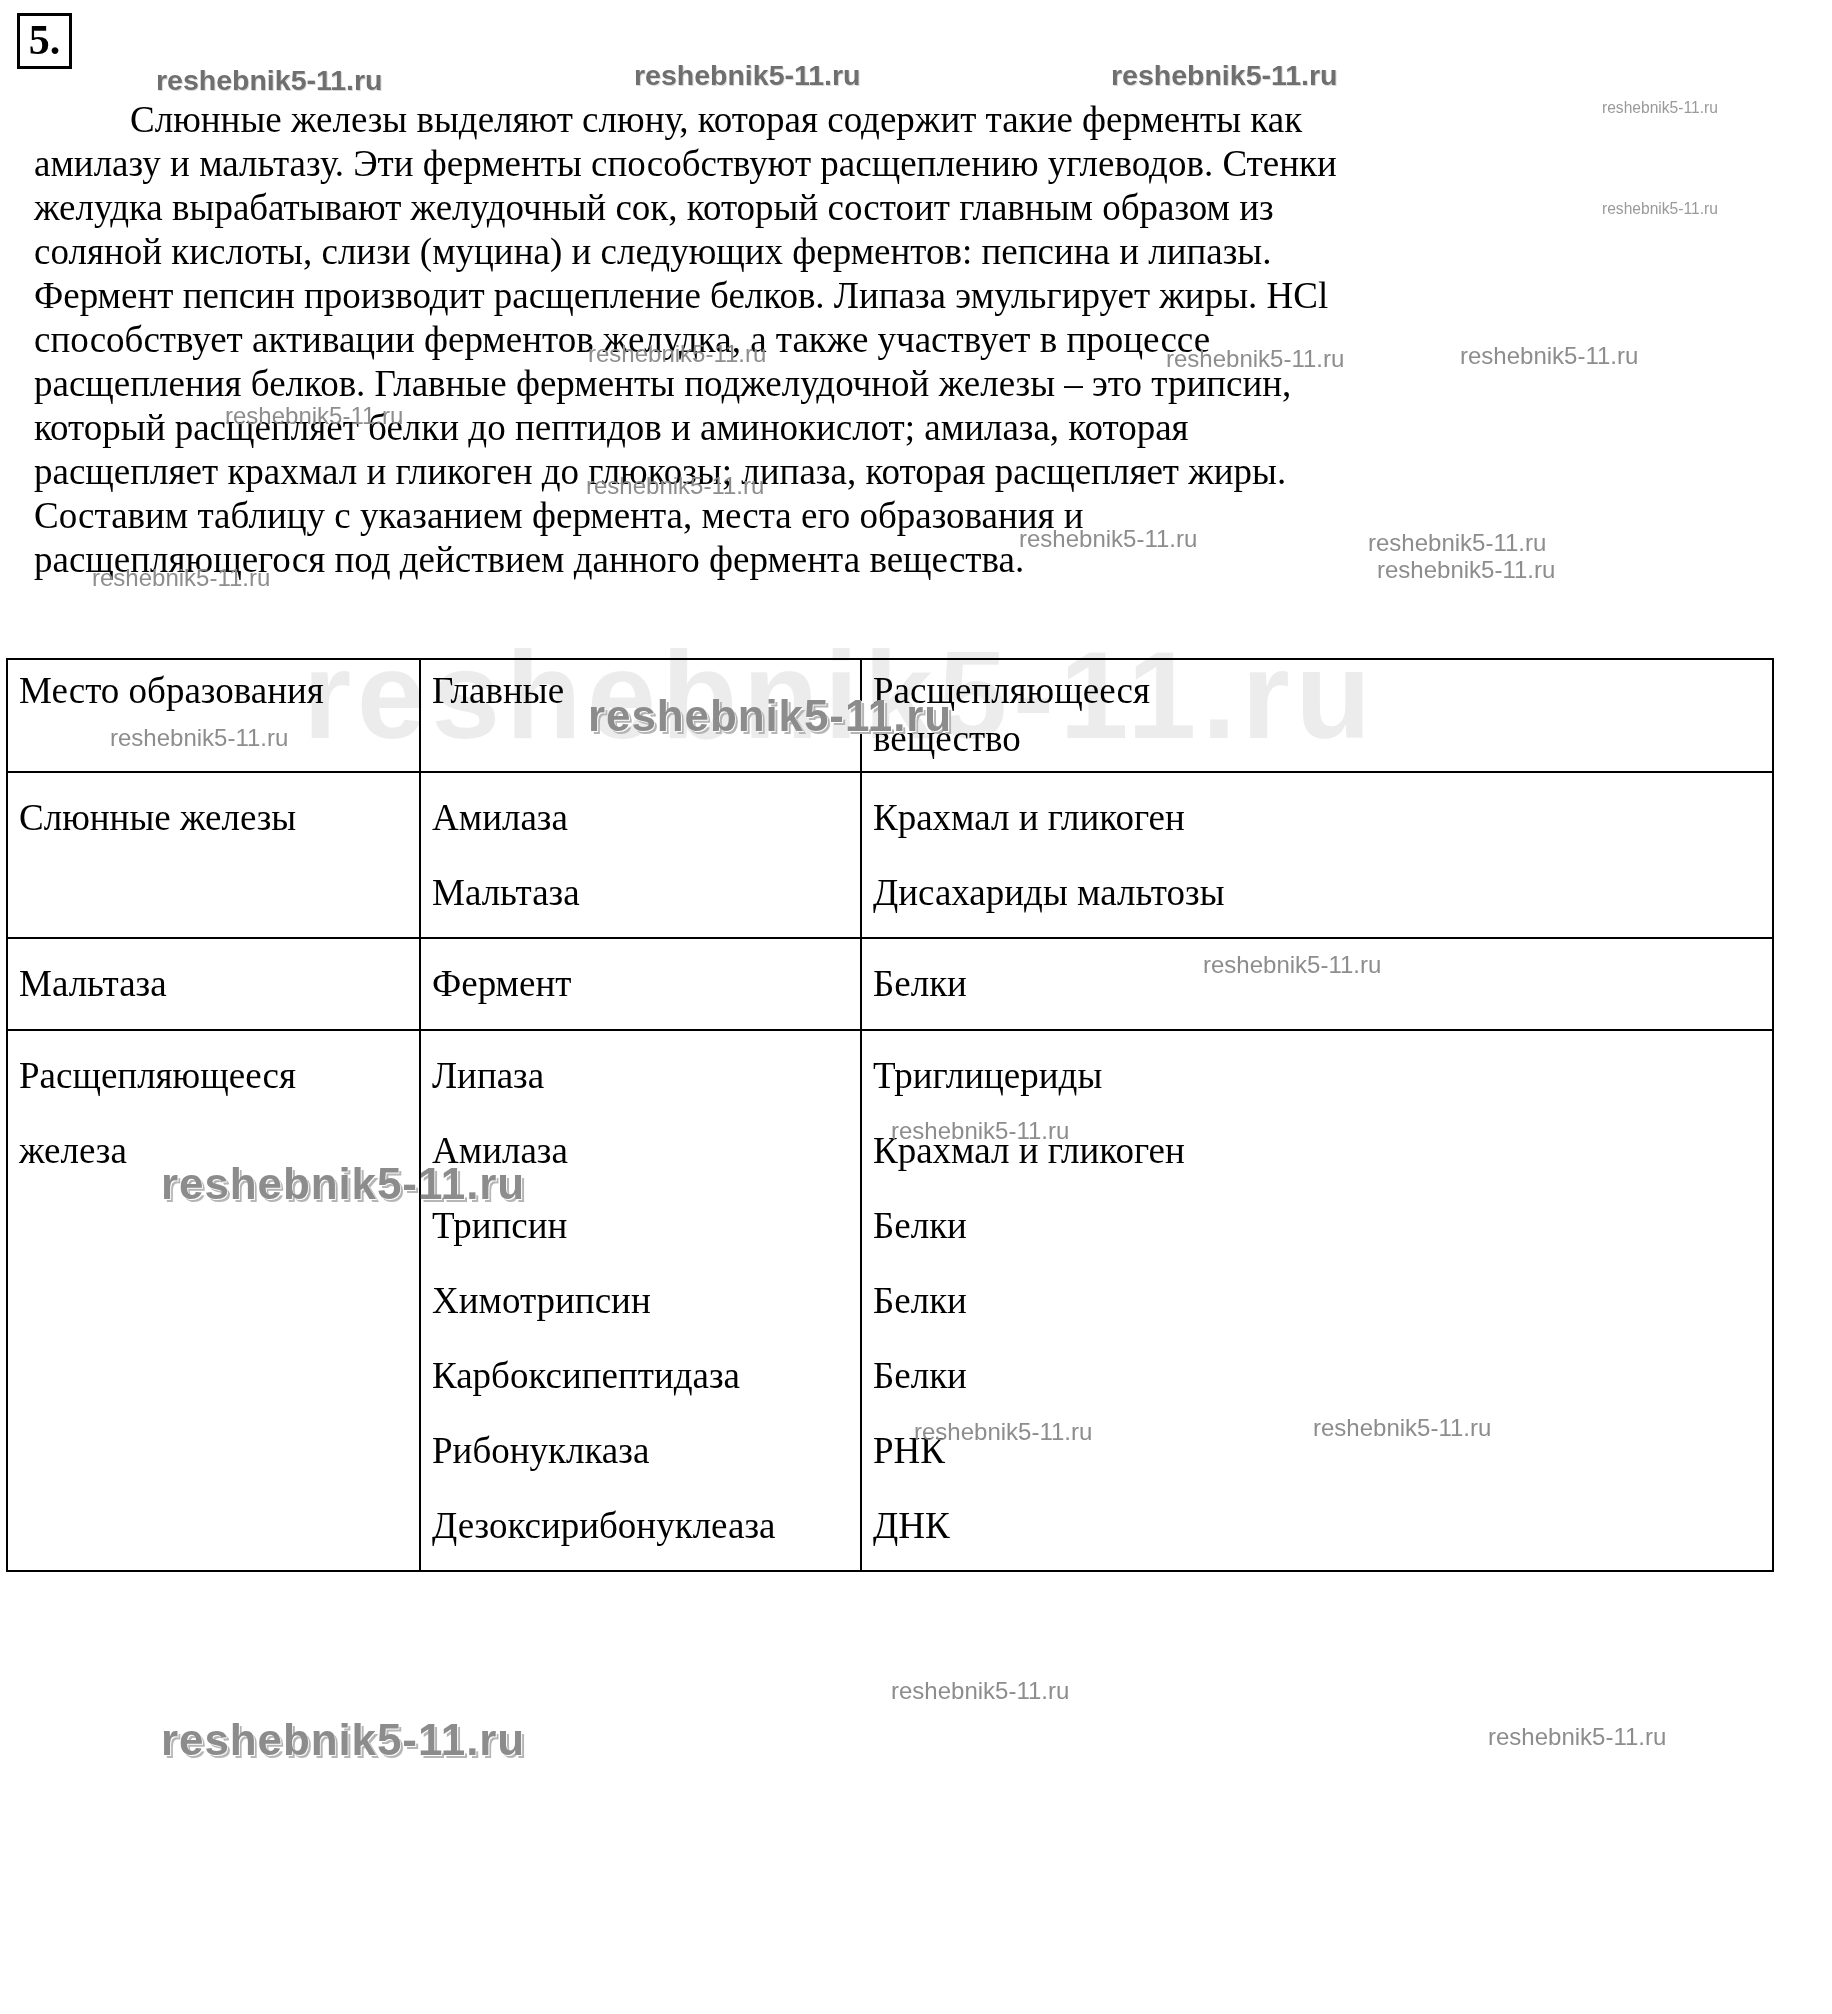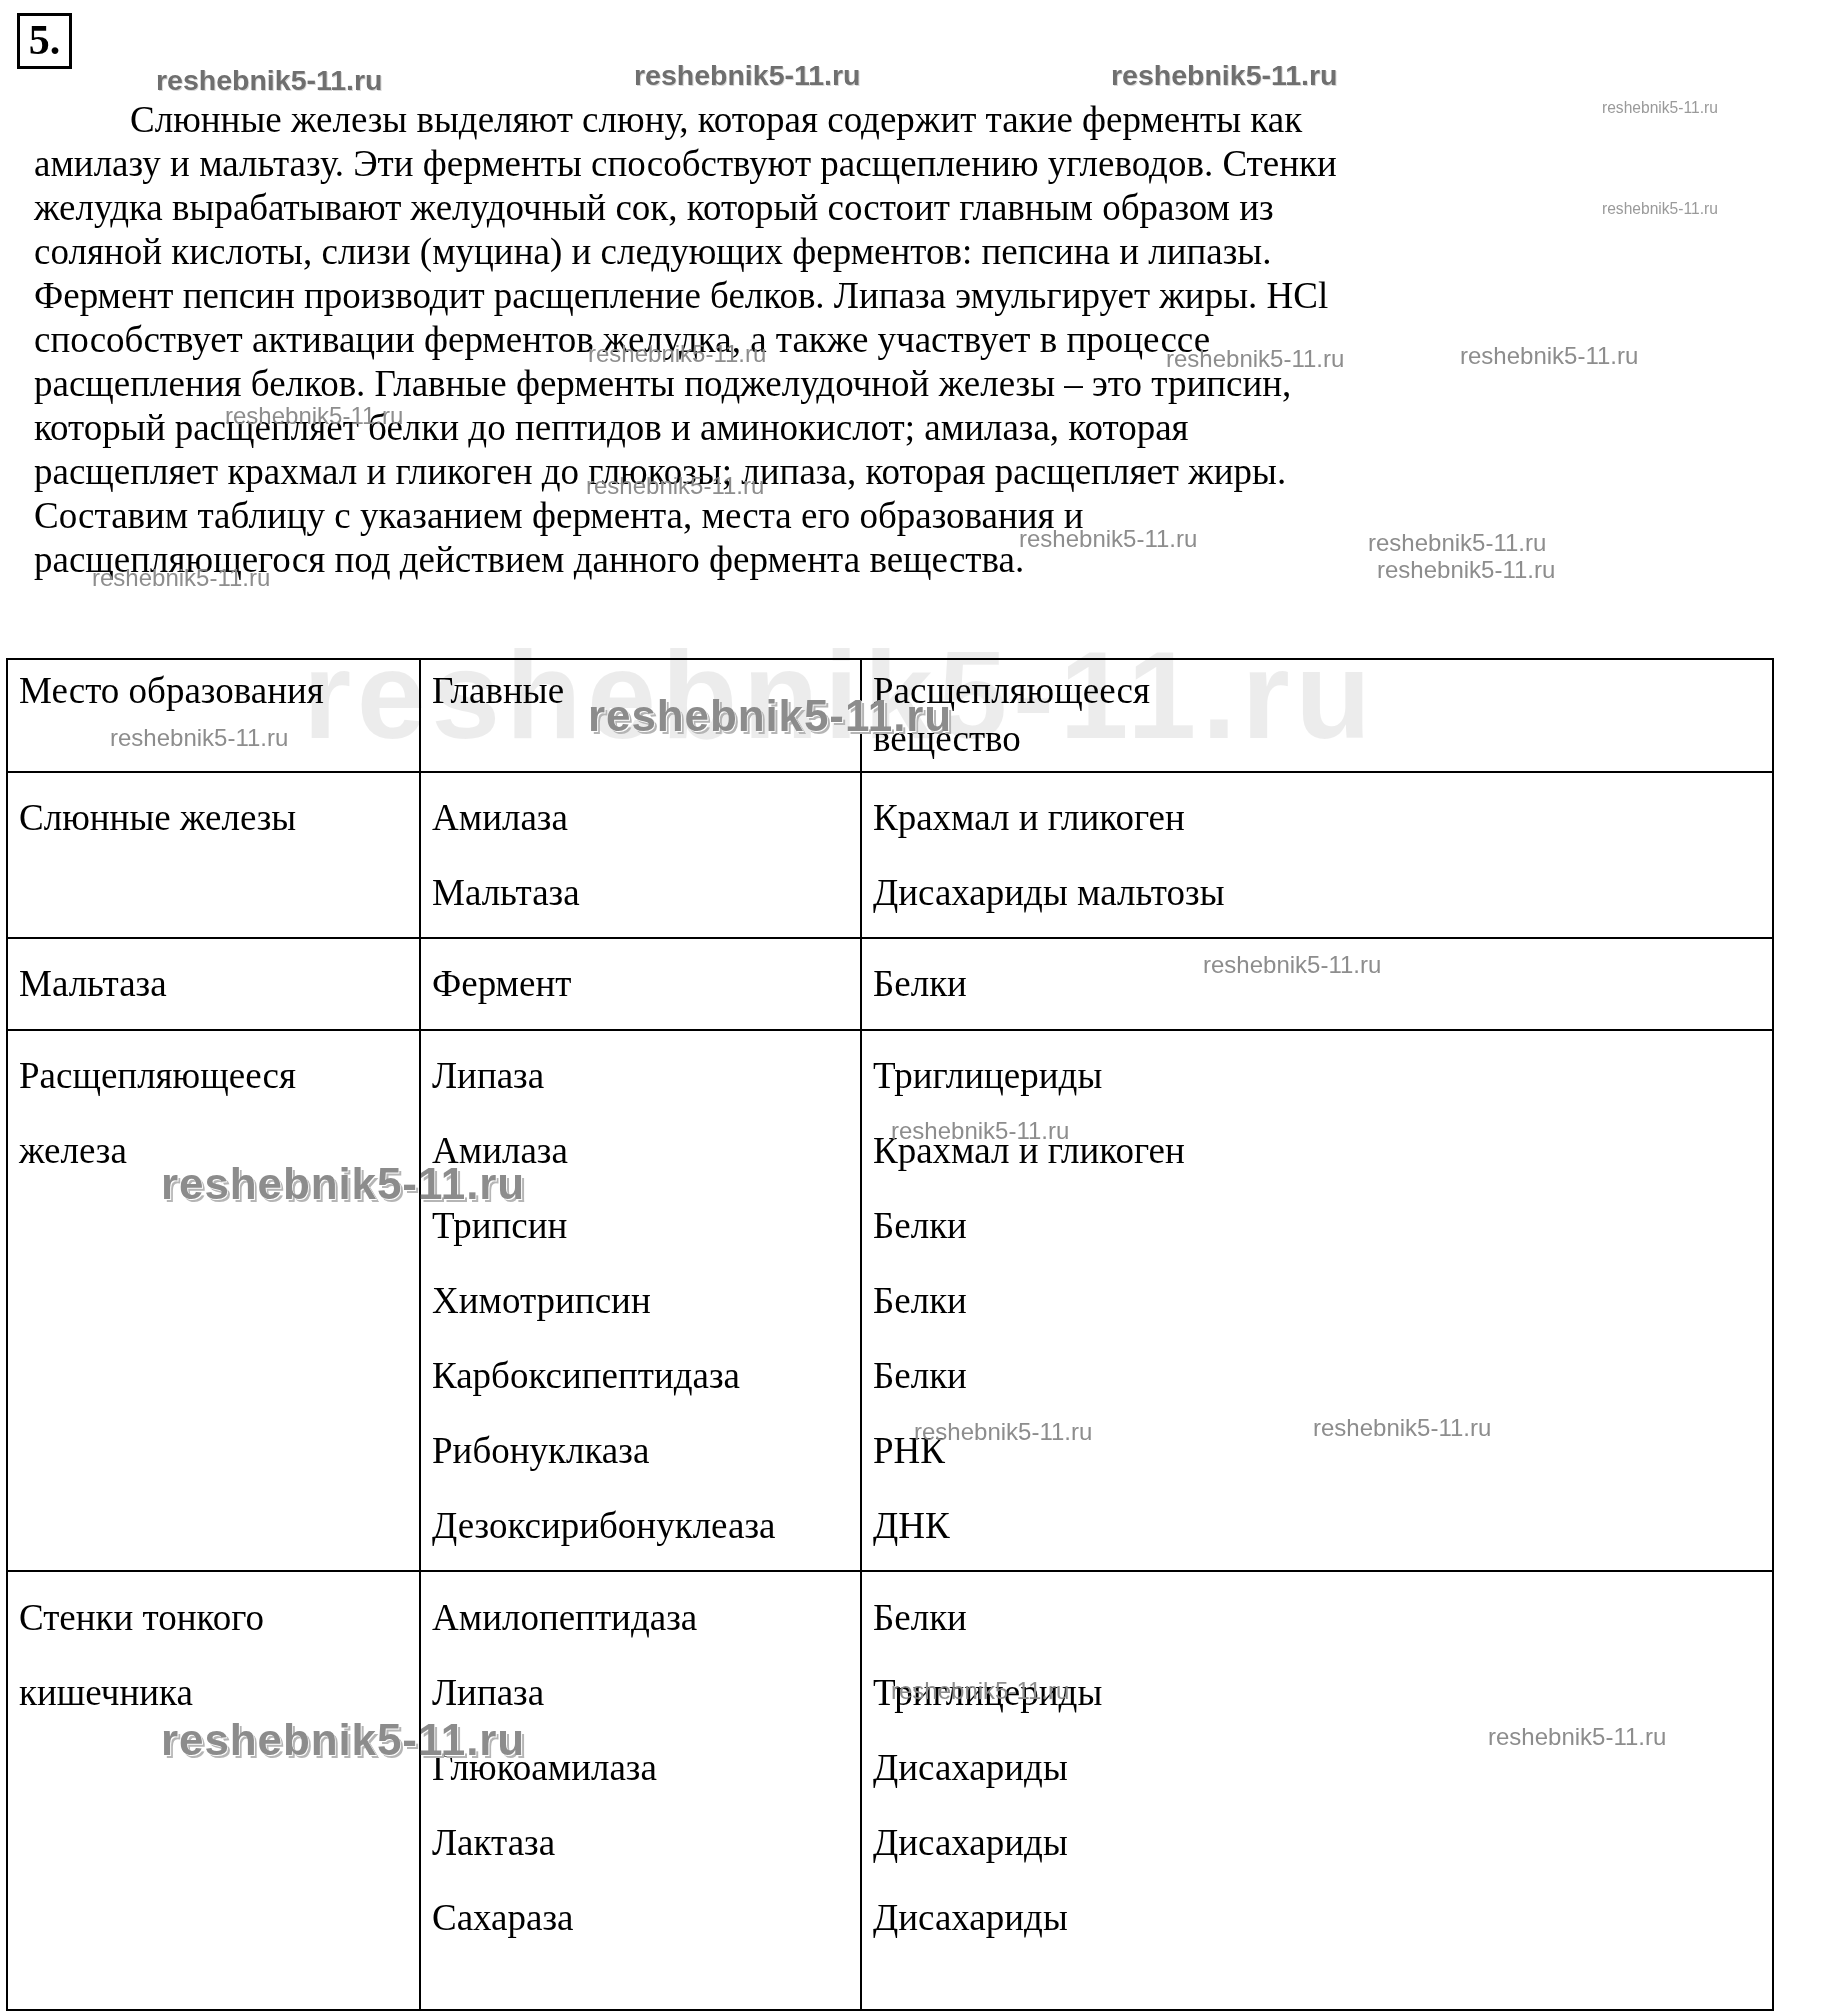--- a/index.html
+++ b/index.html
@@ -137,33 +137,20 @@
 Рибонуклказа
 Дезоксирибонуклеаза</td>
         <td class="list">Триглицериды
 Крахмал и гликоген
 Белки
 Белки
 Белки
 РНК
 ДНК</td>
       </tr>
-      <tr class="row-last">
-        <td class="place">Стенки тонкого кишечника</td>
-        <td class="list">Амилопептидаза
-Липаза
-Глюкоамилаза
-Лактаза
-Сахараза</td>
-        <td class="list">Белки
-Триглицериды
-Дисахариды
-Дисахариды
-Дисахариды</td>
-      </tr>
     </tbody>
   </table>
 
   <span class="wm wm-md" style="left:156px;top:64px">reshebnik5-11.ru</span>
   <span class="wm wm-md" style="left:634px;top:59px">reshebnik5-11.ru</span>
   <span class="wm wm-md" style="left:1111px;top:59px">reshebnik5-11.ru</span>
   <span class="wm wm-xs" style="left:1602px;top:99px">reshebnik5-11.ru</span>
   <span class="wm wm-xs" style="left:1602px;top:200px">reshebnik5-11.ru</span>
   <span class="wm wm-sm" style="left:588px;top:340px">reshebnik5-11.ru</span>
   <span class="wm wm-sm" style="left:1166px;top:345px">reshebnik5-11.ru</span>

